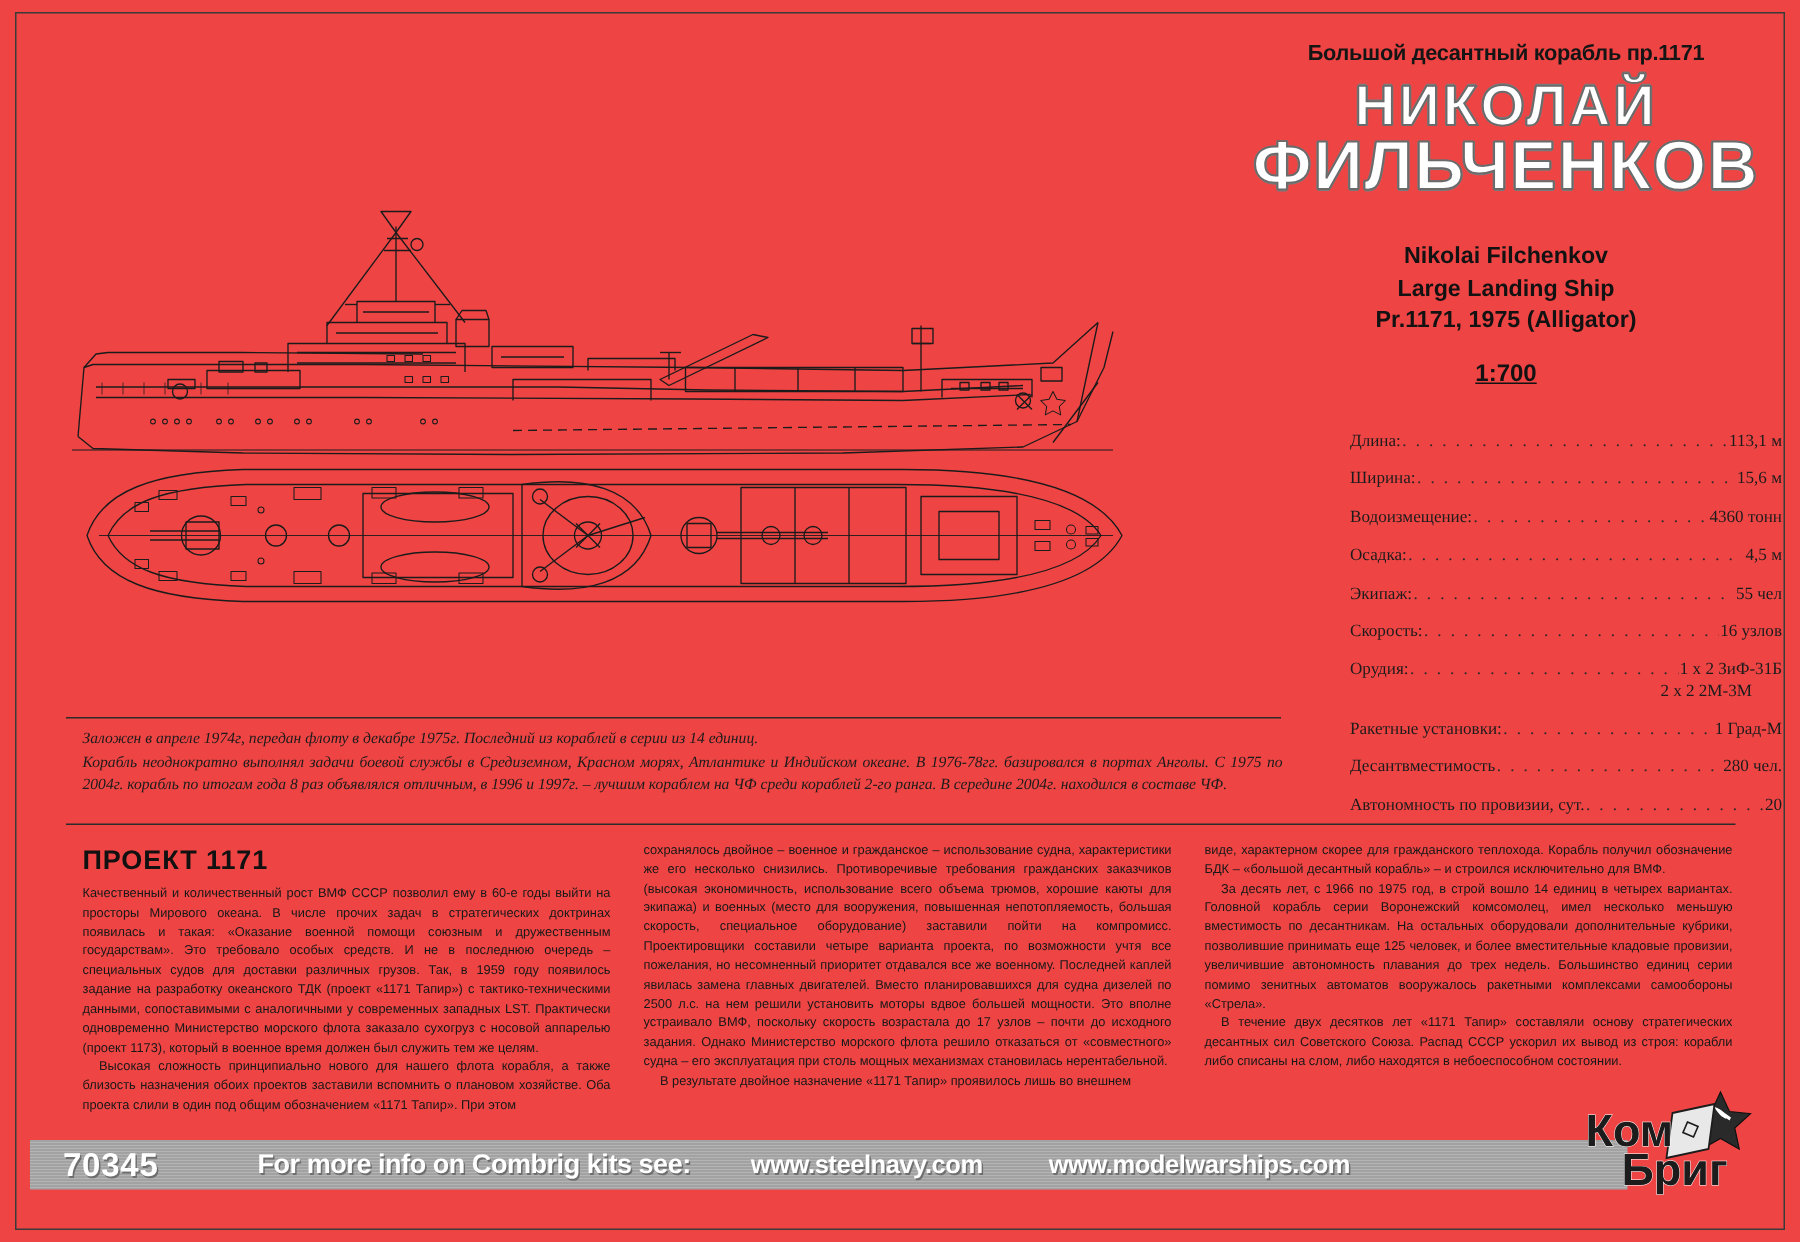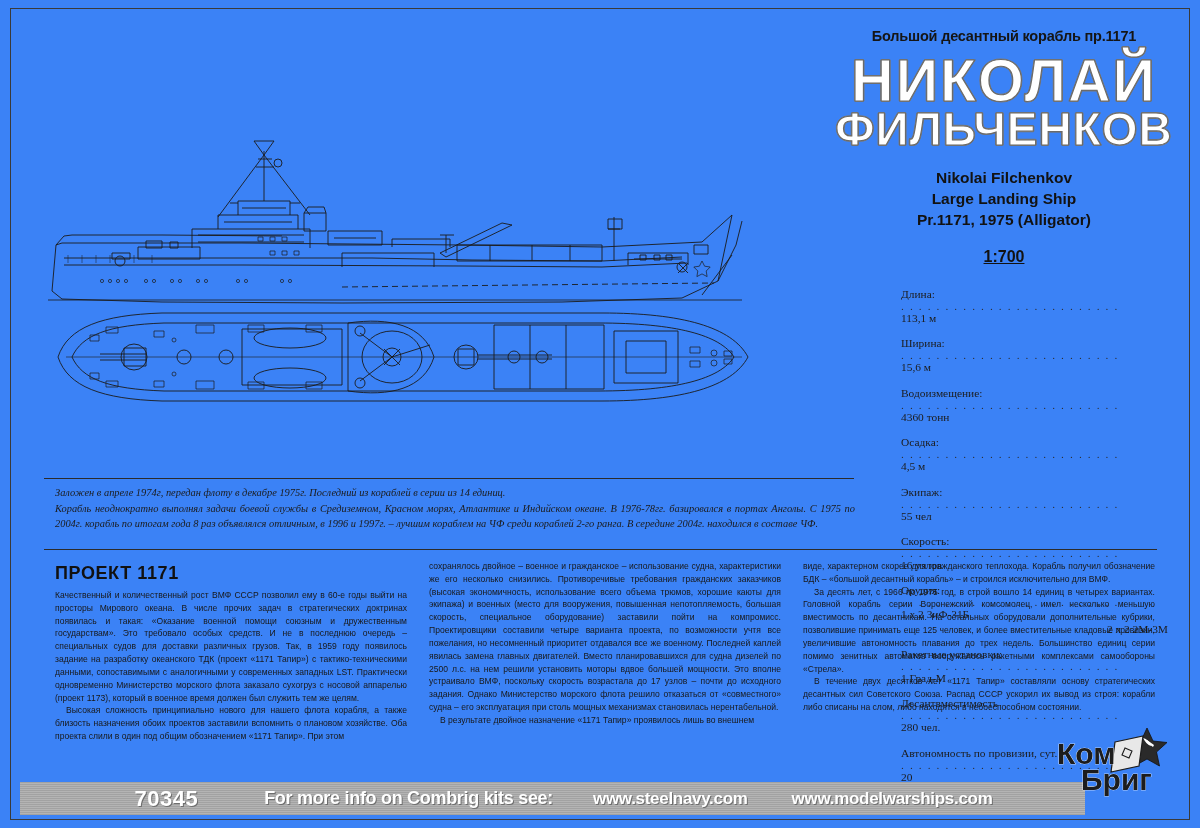--- a/index.html
+++ b/index.html
@@ -8,21 +8,21 @@
     background: #ffffff;
   }
   body {
     font-family: "Liberation Sans", sans-serif;
     color: #1a1a1a;
   }
   #page {
     position: relative;
     width: 1200px;
     height: 828px;
-    background: #3b82f6;
+    background: #ef4444;
     box-sizing: border-box;
     overflow: hidden;
   }
   .frame {
     position: absolute;
     left: 10px;
     top: 8px;
     width: 1180px;
     height: 812px;
     border: 1.5px solid #3a3a3a;
@@ -43,35 +43,35 @@
     font-weight: bold;
     letter-spacing: -0.2px;
     color: #151515;
     white-space: nowrap;
   }
   .outline-name {
     margin-top: 10px;
     line-height: 0.92;
   }
   .outline-name div {
-    font-size: 59px;
+    font-size: 38px;
     font-weight: bold;
     letter-spacing: 2px;
     color: #ffffff;
     -webkit-text-stroke: 1.2px #6a6a6a;
     text-shadow:
       -1px 0 #7a7a7a, 1px 0 #7a7a7a,
       0 -1px #7a7a7a, 0 1px #7a7a7a;
   }
   .outline-name div.line2 {
     font-size: 46px;
     letter-spacing: 1px;
   }
   .subtitle {
-    margin-top: 16px;
+    margin-top: 29px;
     font-size: 15.5px;
     font-weight: bold;
     line-height: 1.38;
     color: #121212;
   }
   .scale {
     margin-top: 17px;
     font-size: 16px;
     font-weight: bold;
     text-decoration: underline;
@@ -86,21 +86,20 @@
     width: 288px;
     font-family: "Liberation Serif", serif;
     font-size: 11.4px;
     color: #1c1c1c;
   }
   .spec-row {
     display: flex;
     align-items: baseline;
     margin-bottom: 13.4px;
     white-space: nowrap;
-    flex-direction: column;
   }
   .spec-label { flex: 0 0 auto; }
   .spec-dots {
     flex: 1 1 auto;
     overflow: hidden;
     white-space: nowrap;
     letter-spacing: 1.6px;
     margin: 0 1px;
     color: #2a2a2a;
   }
@@ -178,29 +177,28 @@
     letter-spacing: 0.6px;
     color: #111111;
   }
   .col p { margin: 0; }
   .col p.indent { text-indent: 11px; }
 
   
   .footer-bar {
     position: absolute;
     left: 20px;
-    top: 782px;
+    top: 760px;
     width: 1065px;
     height: 33px;
     background:
       repeating-linear-gradient(0deg, rgba(0,0,0,.10) 0 1px, rgba(0,0,0,0) 1px 2px),
       #b4b4b4;
     display: flex;
     align-items: center;
-    justify-content: center;
   }
   .kit-number {
     margin-left: 22px;
     font-size: 22px;
     font-weight: bold;
     color: #ffffff;
     letter-spacing: 0.5px;
     text-shadow: 1px 1px 0 #6e6e6e;
   }
   .footer-cta {

